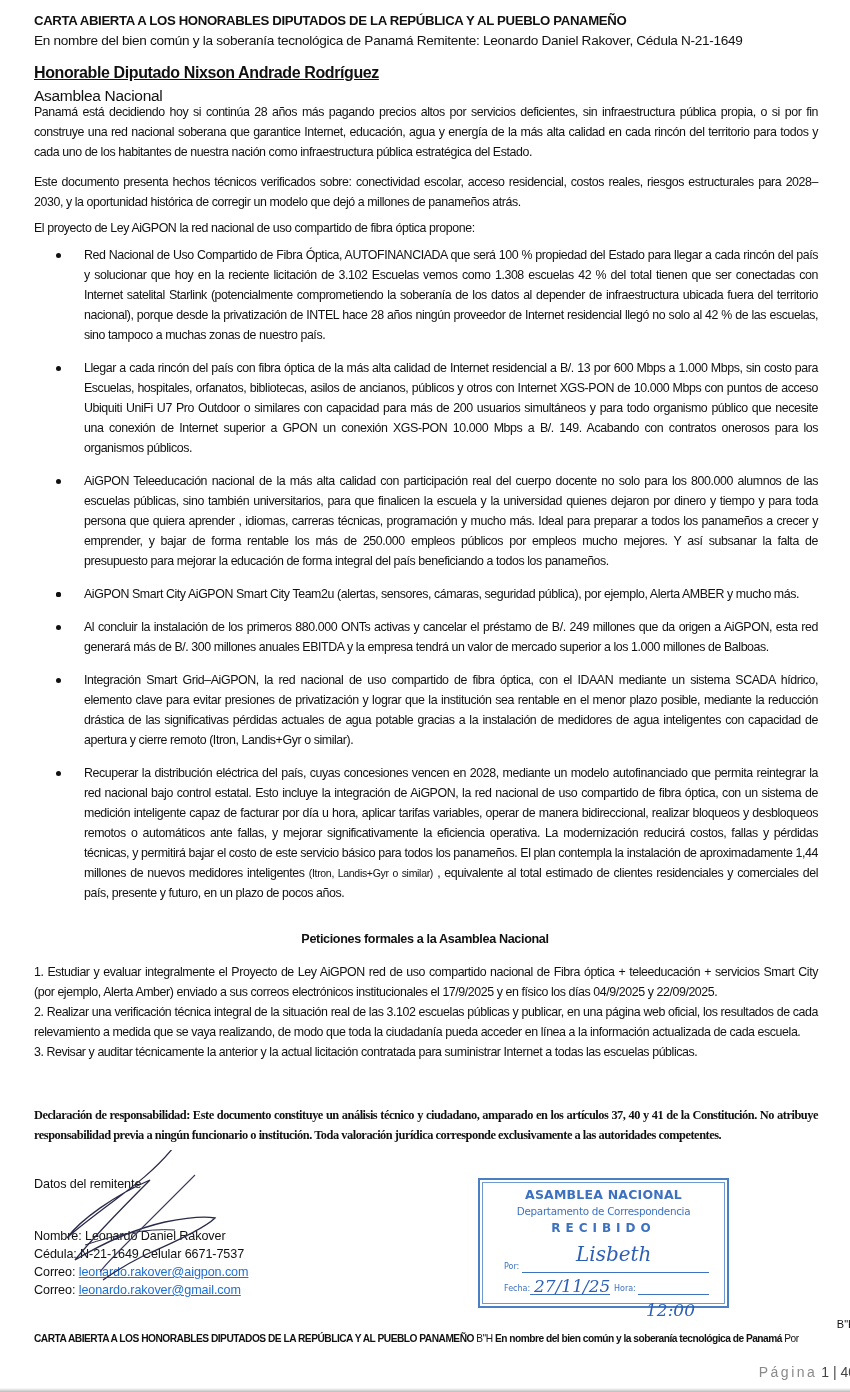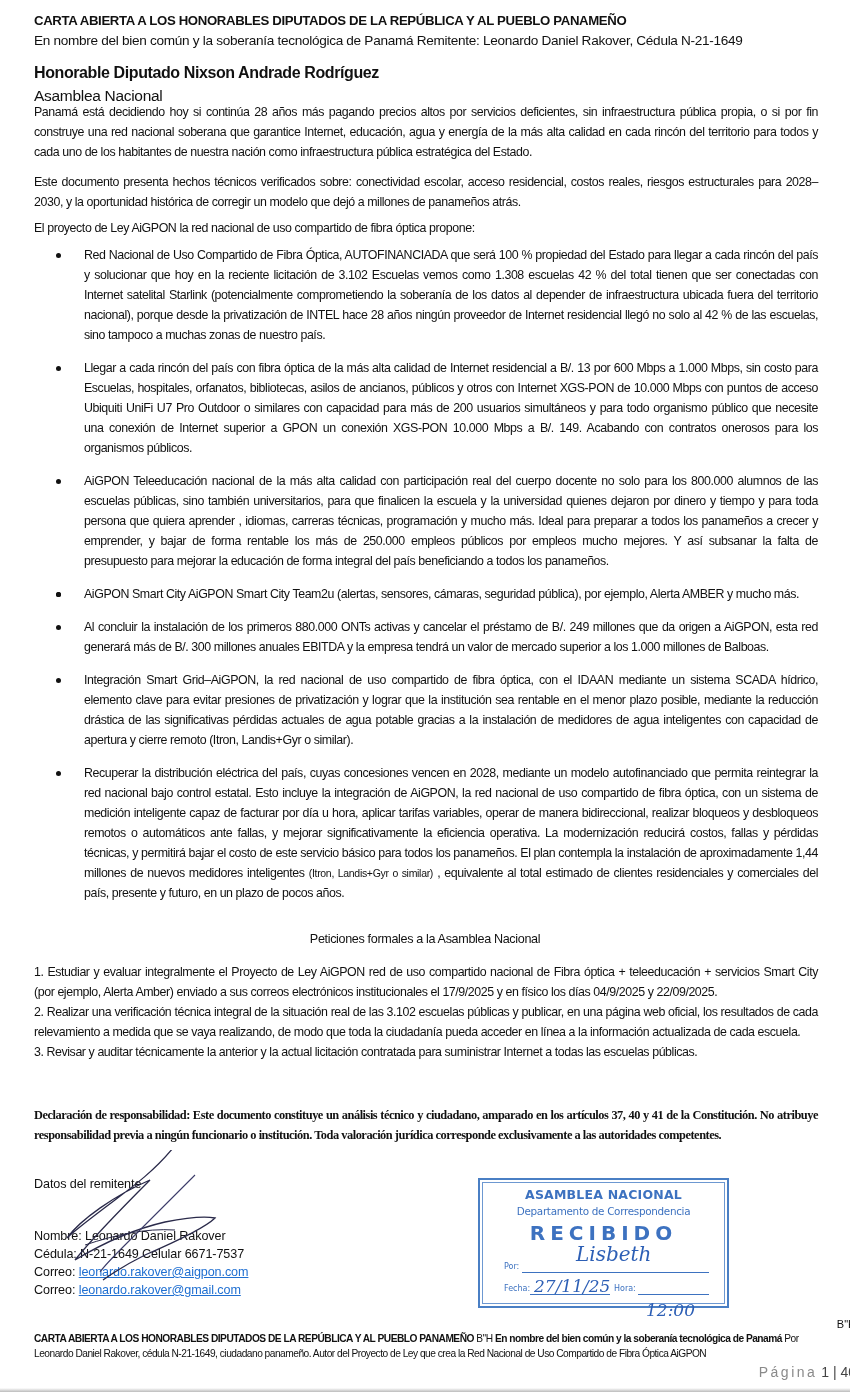--- a/index.html
+++ b/index.html
@@ -3,41 +3,41 @@
 <meta charset="utf-8">
 <style>
   html, body { margin: 0; padding: 0; background: #ffffff; }
   body {
     width: 850px; height: 1392px; position: relative; overflow: hidden;
     font-family: "Liberation Sans", sans-serif; color: #111;
   }
   .page { position: absolute; left: 0; top: 0; width: 850px; height: 1269px; padding-left: 40px; }
   .hdr-title { position: absolute; left: 34px; top: 13px; font-size: 13.2px; font-weight: bold; letter-spacing: -0.35px; white-space: nowrap; }
   .hdr-sub { position: absolute; left: 34px; top: 33px; font-size: 13.6px; letter-spacing: -0.3px; white-space: nowrap; }
-  .addressee { position: absolute; left: 34px; top: 64px; font-size: 16px; font-weight: bold; letter-spacing: -0.4px; white-space: nowrap; }
+  .addressee { position: absolute; left: 34px; top: 64px; font-size: 16px; font-weight: bold; letter-spacing: -0.4px; white-space: nowrap; text-decoration: underline; }
   .assembly { position: absolute; left: 34px; top: 87px; font-size: 15.5px; letter-spacing: -0.3px; white-space: nowrap; }
   .para { position: absolute; left: 34px; width: 784px; font-size: 12.4px; line-height: 20px; letter-spacing: -0.42px; text-align: justify; }
   .bullets { position: absolute; left: 34px; top: 245px; width: 784px; margin: 0; padding: 0; list-style: none; }
   .bullet { position: relative; padding-left: 50px; font-size: 12.4px; line-height: 20px; letter-spacing: -0.42px; text-align: justify; margin-bottom: 13px; }
   .bullet .dot { position: absolute; left: 22px; top: 8px; width: 5px; height: 5px; background: #111; border-radius: 50%; }
   .small { font-size: 10.5px; letter-spacing: -0.3px; }
-  .pet-title { position: absolute; left: 0; width: 850px; top: 932px; text-align: center; font-size: 12.6px; font-weight: normal; letter-spacing: -0.35px; }
+  .pet-title { position: absolute; left: 0; width: 850px; top: 932px; text-align: center; font-size: 12.6px; font-weight: bold; letter-spacing: -0.35px; }
   .petitions { position: absolute; left: 34px; top: 962px; width: 784px; font-size: 12.4px; line-height: 20px; letter-spacing: -0.42px; text-align: justify; }
   .petitions p { margin: 0; }
   .decl { position: absolute; left: 34px; top: 1105px; width: 784px; font-size: 12.4px; line-height: 20px; font-weight: bold; letter-spacing: -0.48px; text-align: justify; font-family: Liberation Serif, serif; }
   .ack { position: absolute; left: 339px; top: 1160px; font-size: 9.6px; font-weight: bold; letter-spacing: -0.4px; white-space: nowrap; }
   .sender { position: absolute; left: 34px; top: 1175px; font-size: 12.6px; line-height: 18px; letter-spacing: -0.1px; }
   .sender .row { white-space: nowrap; }
   .sender .gap { height: 34px; }
   .link { color: #1f6fd1; text-decoration: underline; }
   .signature { position: absolute; left: 55px; top: 1150px; width: 200px; height: 135px; pointer-events: none; }
   .stamp { position: absolute; left: 478px; top: 1178px; width: 247px; height: 126px; border: 2px solid #4a7fc4; box-shadow: inset 0 0 0 2px #fff, inset 0 0 0 3px #6d98d1; color: #3d72c0; font-family: "DejaVu Sans", sans-serif; text-align: center; }
   .stamp .s1 { position: absolute; left: 0; right: 0; top: 7px; font-size: 12.5px; font-weight: bold; letter-spacing: 0.2px; }
   .stamp .s2 { position: absolute; left: 0; right: 0; top: 25px; font-size: 10.4px; letter-spacing: -0.3px; }
-  .stamp .s3 { position: absolute; left: 0; right: 0; top: 41px; font-size: 20px; font-weight: bold; letter-spacing: 5px; }
+  .stamp .s3 { position: absolute; left: 0; right: 0; top: 41px; font-size: 12px; font-weight: bold; letter-spacing: 5px; }
   .stamp .lbl { position: absolute; font-size: 8px; }
   .stamp .line { position: absolute; height: 1px; background: #3d72c0; }
   .stamp .hand { position: absolute; font-family: "DejaVu Serif", serif; font-style: italic; color: #2d5fb5; font-size: 17px; }
   .bh { position: absolute; right: 34px; top: 1318px; font-size: 11px; }
   .foot1 { position: absolute; left: 34px; top: 1333px; font-size: 10.2px; letter-spacing: -0.5px; white-space: nowrap; }
   .foot2 { position: absolute; left: 34px; top: 1348px; font-size: 10.2px; letter-spacing: -0.5px; white-space: nowrap; }
   .pageno { position: absolute; right: 34px; top: 1364px; font-size: 14px; color: #777; }
   .pageno .pl { letter-spacing: 2.5px; color: #8a8a8a; }
   .pageno .pn { color: #444; }
   .edge { position: absolute; left: 0; top: 1388px; width: 850px; height: 4px; background: linear-gradient(#fff, #bbb); }
@@ -103,16 +103,15 @@
     <div class="lbl" style="left:24px;top:104px;">Fecha:</div>
     <div class="line" style="left:50px;width:80px;top:114px;"></div>
     <div class="hand" style="left:54px;top:96px;">27/11/25</div>
     <div class="lbl" style="left:134px;top:104px;">Hora:</div>
     <div class="line" style="left:158px;right:18px;top:114px;"></div>
     <div class="hand" style="left:166px;top:96px;margin-top:24px;">12:00</div>
   </div>
 
   <div class="bh">B"H</div>
   <div class="foot1"><b>CARTA ABIERTA A LOS HONORABLES DIPUTADOS DE LA REPÚBLICA Y AL PUEBLO PANAMEÑO</b><span> B"H </span><b>En nombre del bien común y la soberanía tecnológica de Panamá</b><span> Por</span></div>
-  <div class="foot2">Leonardo Daniel Rakover, cédula N-21-1649, ciudadano panameño. Autor del Proyecto de Ley que crea la Red Nacional de Uso Compartido de Fibra Óptica AiGPON</div>
   <div class="pageno"><span class="pl">Página</span> <span class="pn">1</span><span class="pn"> | </span><span class="pn">40</span></div>
   <div class="edge"></div>
 </div>
 
 </body></html>

